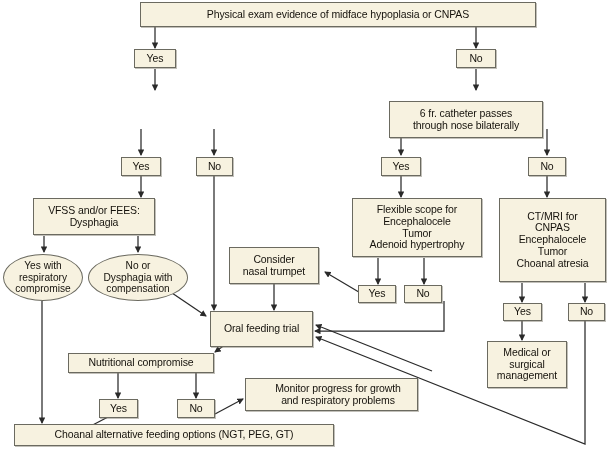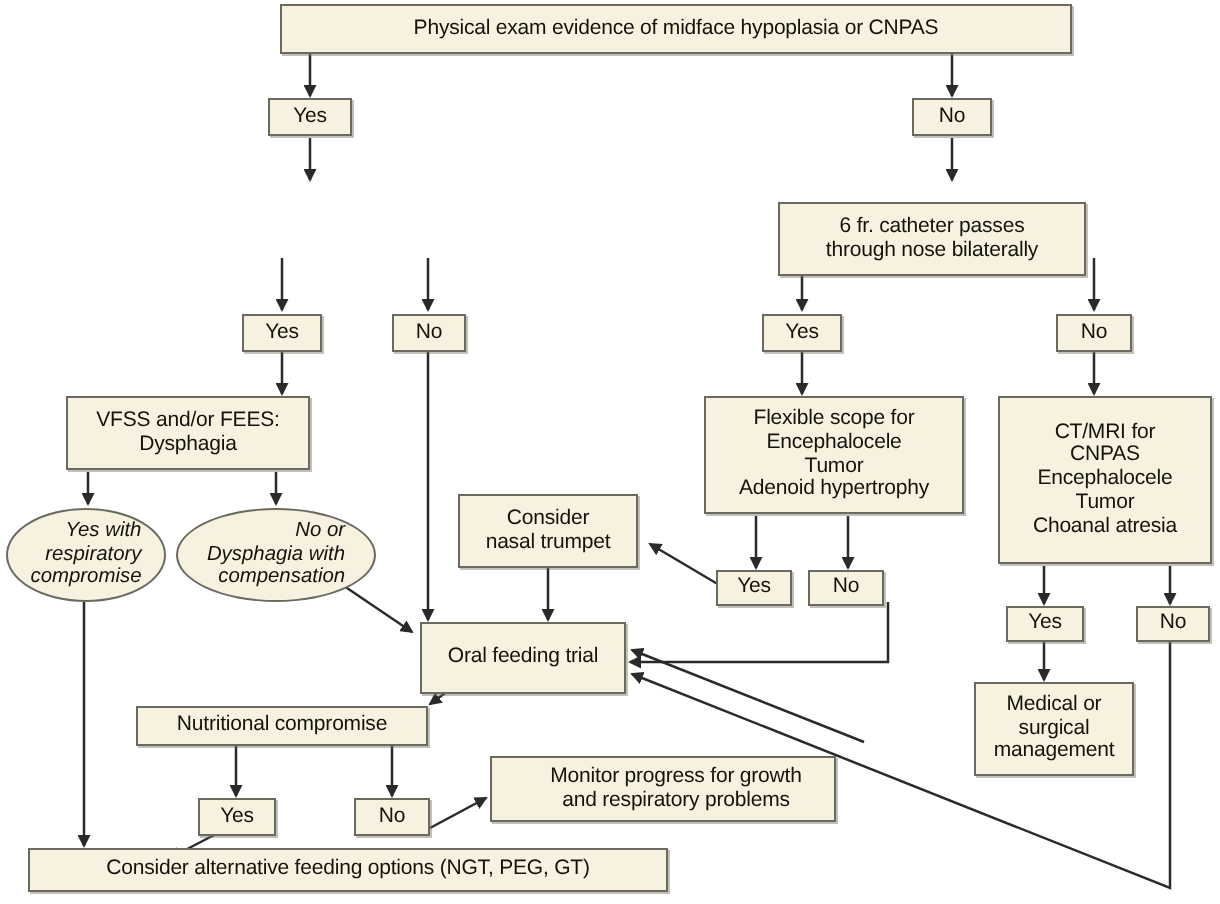--- a/index.html
+++ b/index.html
@@ -47,25 +47,24 @@
   }
   .ellipse {
     position: absolute;
     box-sizing: border-box;
     background: #f7f2e0;
     border: 1px solid #6b6a60;
     border-radius: 50%;
     display: flex;
     align-items: center;
     justify-content: center;
-    text-align: right;
+    text-align: center;
     color: #15120c;
     font-size: 10.2px;
     line-height: 11.6px;
-    font-style: italic;
     white-space: pre-line;
     padding: 1px 4px;
   }
 </style>
 </head>
 <body>
 
 <div id="chart">
 
   <svg id="edges" viewBox="0 0 610 452" width="610" height="452">
@@ -193,15 +192,15 @@
 
   <div class="node" style="left:68px; top:353px; width:146px; height:20px;">Nutritional compromise</div>
 
   <div class="node small" style="left:99px; top:399px; width:39px; height:19px;">Yes</div>
 
   <div class="node small" style="left:177px; top:399px; width:38px; height:19px;">No</div>
 
   <div class="node" style="left:245px; top:378px; width:173px; height:33px;padding-left:16px;">Monitor progress for growth
 and respiratory problems</div>
 
-  <div class="node" style="left:14px; top:424px; width:320px; height:22px;">Consider alternative feeding options (NGT, PEG, GT)</div>
+  <div class="node" style="left:14px; top:424px; width:320px; height:22px;">Choanal alternative feeding options (NGT, PEG, GT)</div>
 
 </div>
 
 </body></html>

